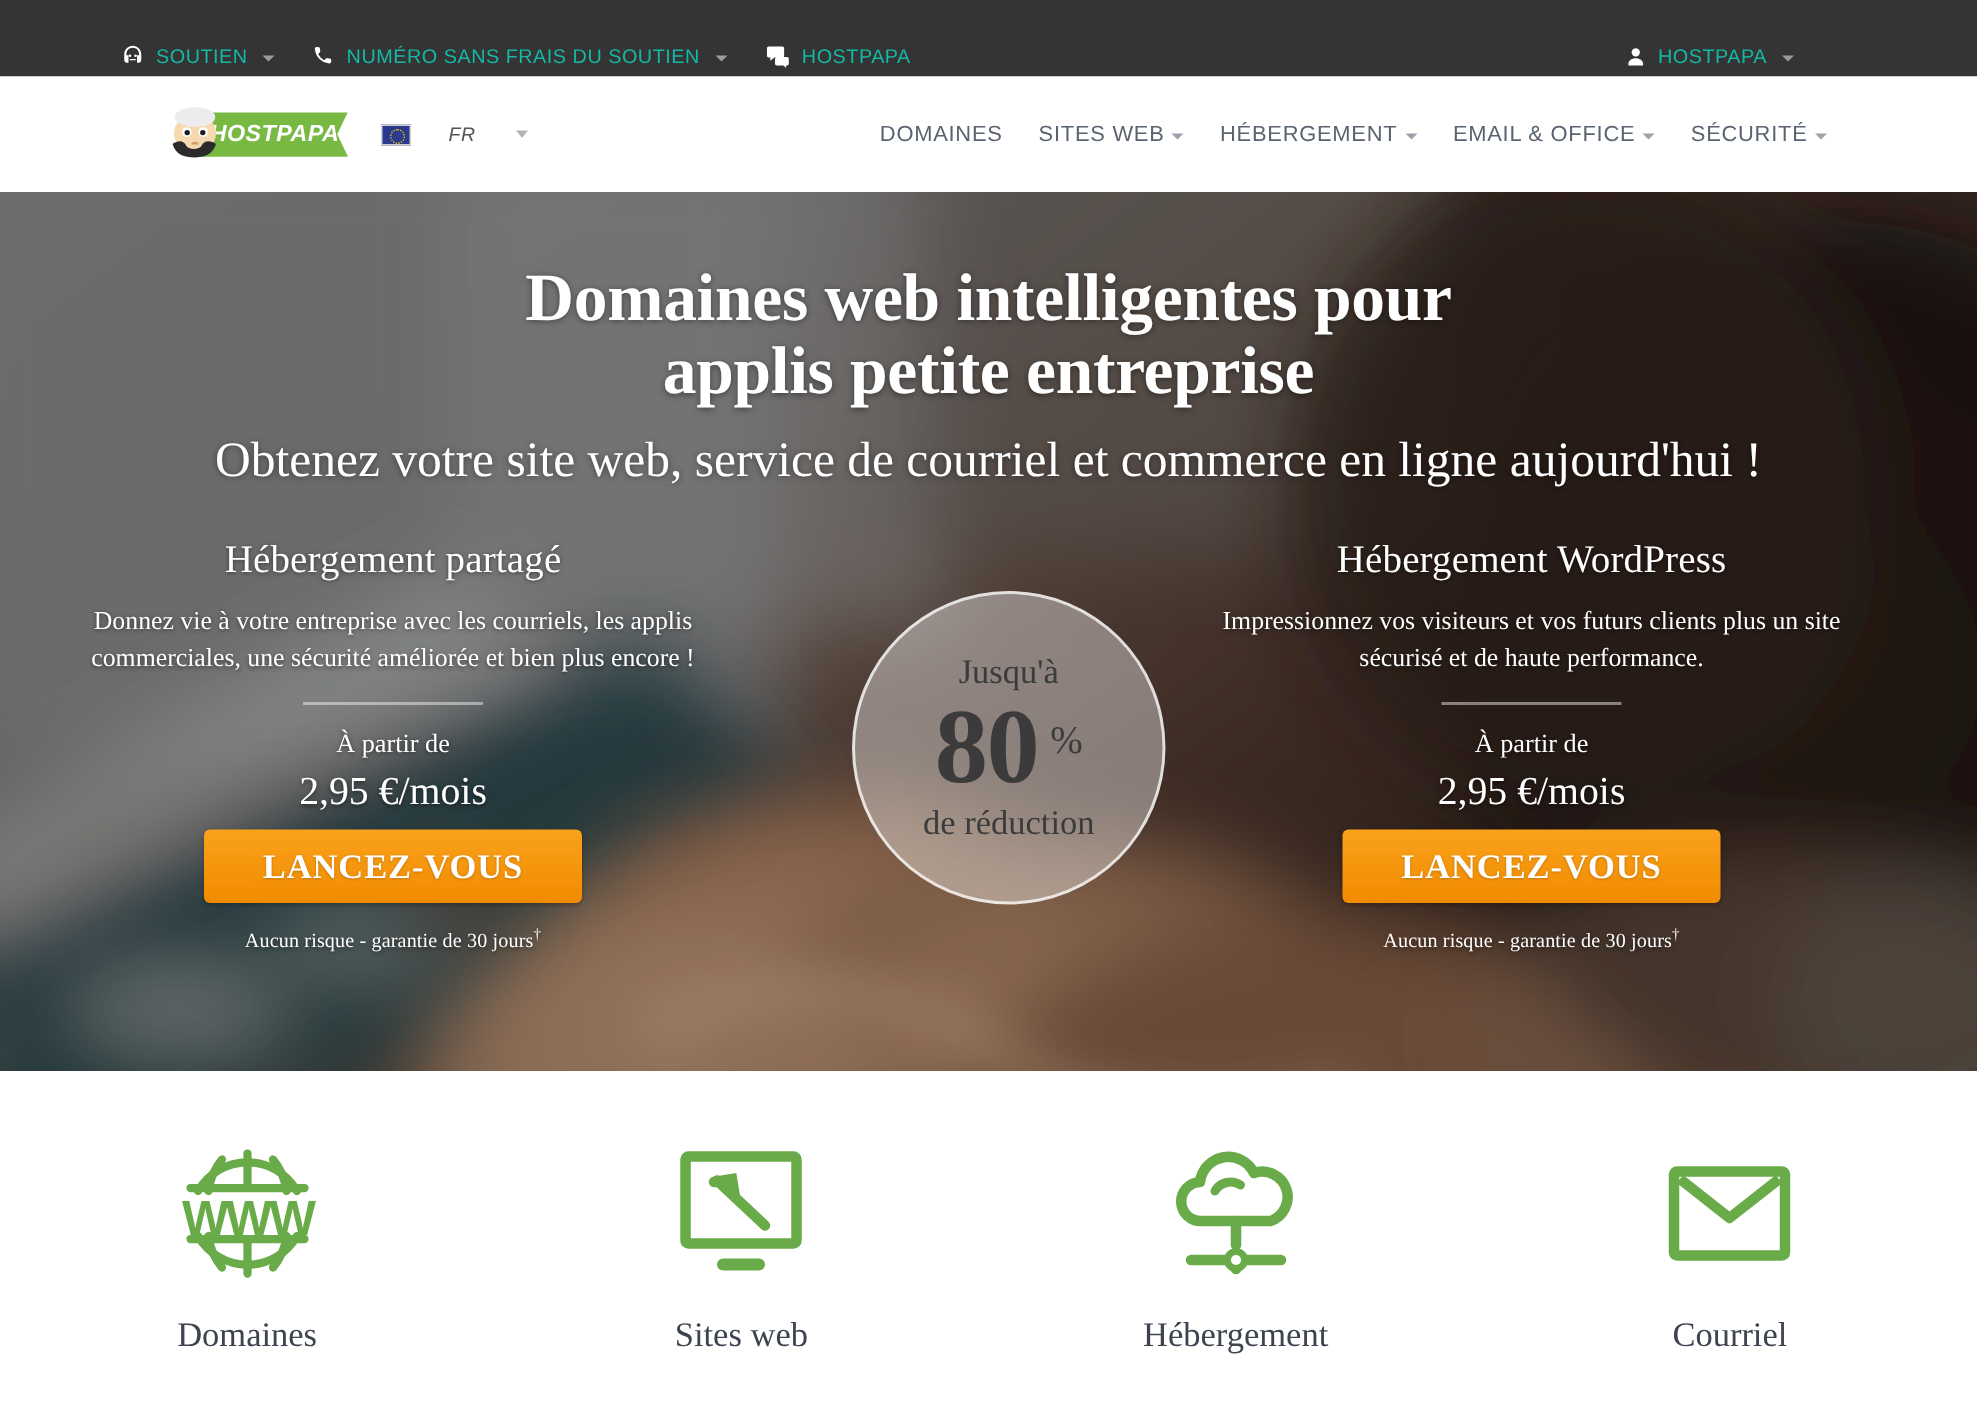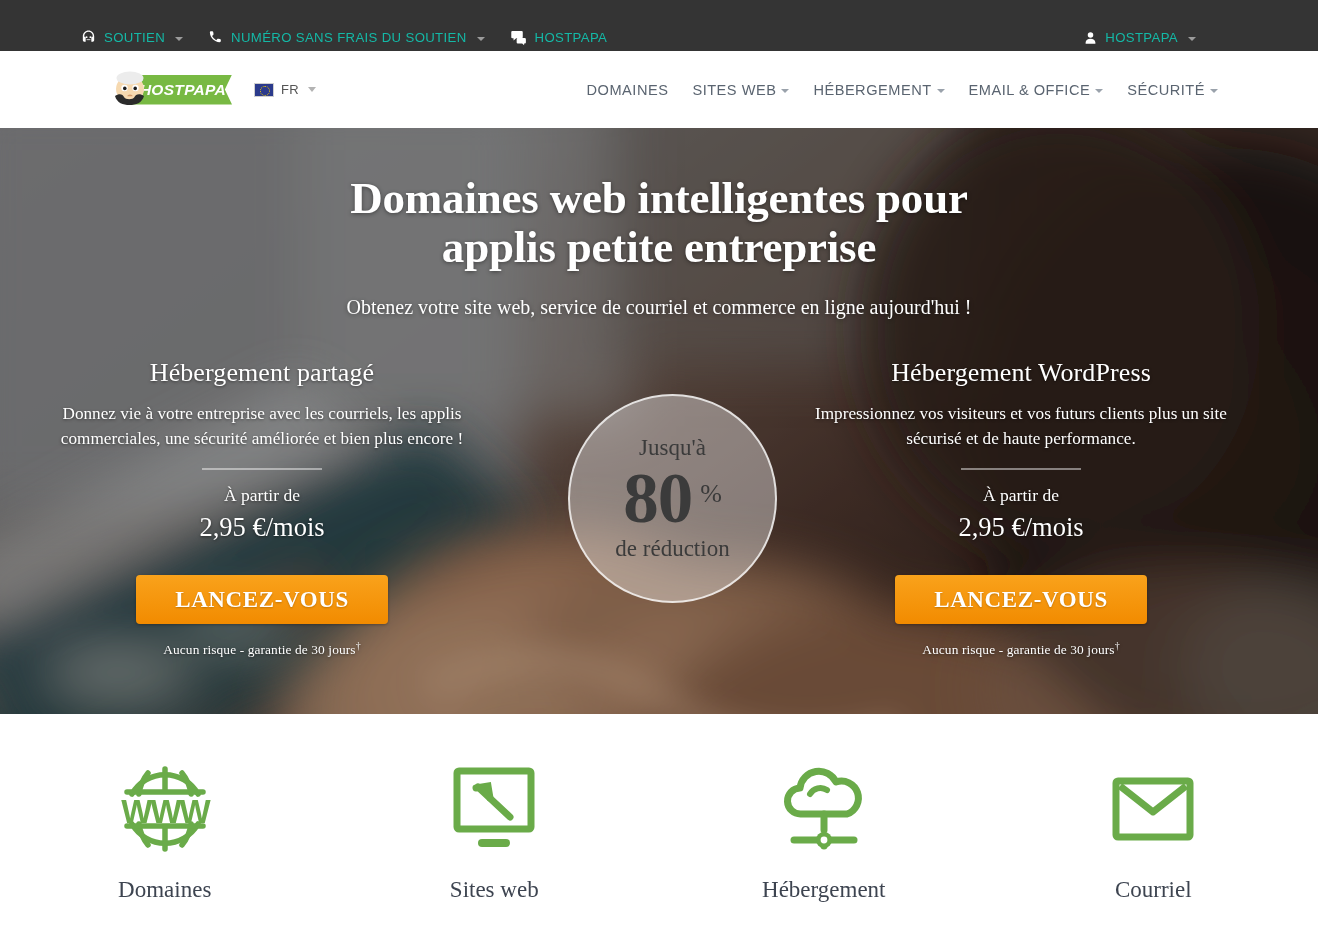--- a/index.html
+++ b/index.html
@@ -84,21 +84,21 @@
   }
   .logo-banner span {
     color:#fff; font-weight:bold; font-size:15.5px; letter-spacing:.3px;
     font-family:"Liberation Sans", sans-serif; font-style: italic;
     padding-left:4px;
   }
   .logo-face {
     position:absolute; left:0; top:0; width:52px; height:42px; z-index:3;
   }
   .lang {
-    display: flex; align-items: center; gap: 7px; cursor: pointer;
+    display: flex; align-items: center; gap: 25px; cursor: pointer; font-style: italic;
   }
   .flag {
     width: 20px; height: 14px; background: #2b3a8c; border: 1px solid #cfcfcf;
     position: relative; flex: none;
   }
   .flag::after {
     content: "";
     position: absolute; left: 50%; top: 50%;
     width: 8px; height: 8px; margin: -4px 0 0 -4px;
     border: 1.4px dotted #f5d000; border-radius: 50%;
@@ -152,21 +152,21 @@
     font-size: 45px;
     line-height: 49px;
     letter-spacing: -0.2px;
     padding-top: 46px;
     text-shadow: 0 1px 4px rgba(0,0,0,.45);
   }
   .hero-sub {
     text-align: center;
     color: #ffffff;
     font-family: "Liberation Serif", serif;
-    font-size: 20px;
+    font-size: 33px;
     line-height: 34px;
     margin-top: 18px;
     text-shadow: 0 1px 4px rgba(0,0,0,.45);
   }
 
   .cards { position: relative; margin-top: 34px; height: 300px; }
   .card {
     position: absolute; top: 0; width: 430px;
     text-align: center;
     font-family: "Liberation Serif", serif;
@@ -183,21 +183,21 @@
     font-size: 17.2px; line-height: 25px; font-weight: normal;
   }
   .divider {
     width: 120px; height: 2px; margin: 17px auto 13px;
     background: rgba(255,255,255,.45);
   }
   .card .from { font-size: 17.5px; line-height: 24px; }
   .card .price { font-size: 26.5px; line-height: 36px; margin-top: 2px; }
   .cta {
     display: block;
-    margin: 30px auto 0;
+    margin: 8px auto 0;
     width: 252px; height: 49px;
     background: linear-gradient(#f9a21b, #f28b00);
     border: none; border-radius: 4px;
     color: #ffffff;
     font-family: "Liberation Serif", serif;
     font-weight: bold;
     font-size: 23px;
     letter-spacing: .6px;
     cursor: pointer;
     text-shadow: 0 1px 2px rgba(0,0,0,.22);

